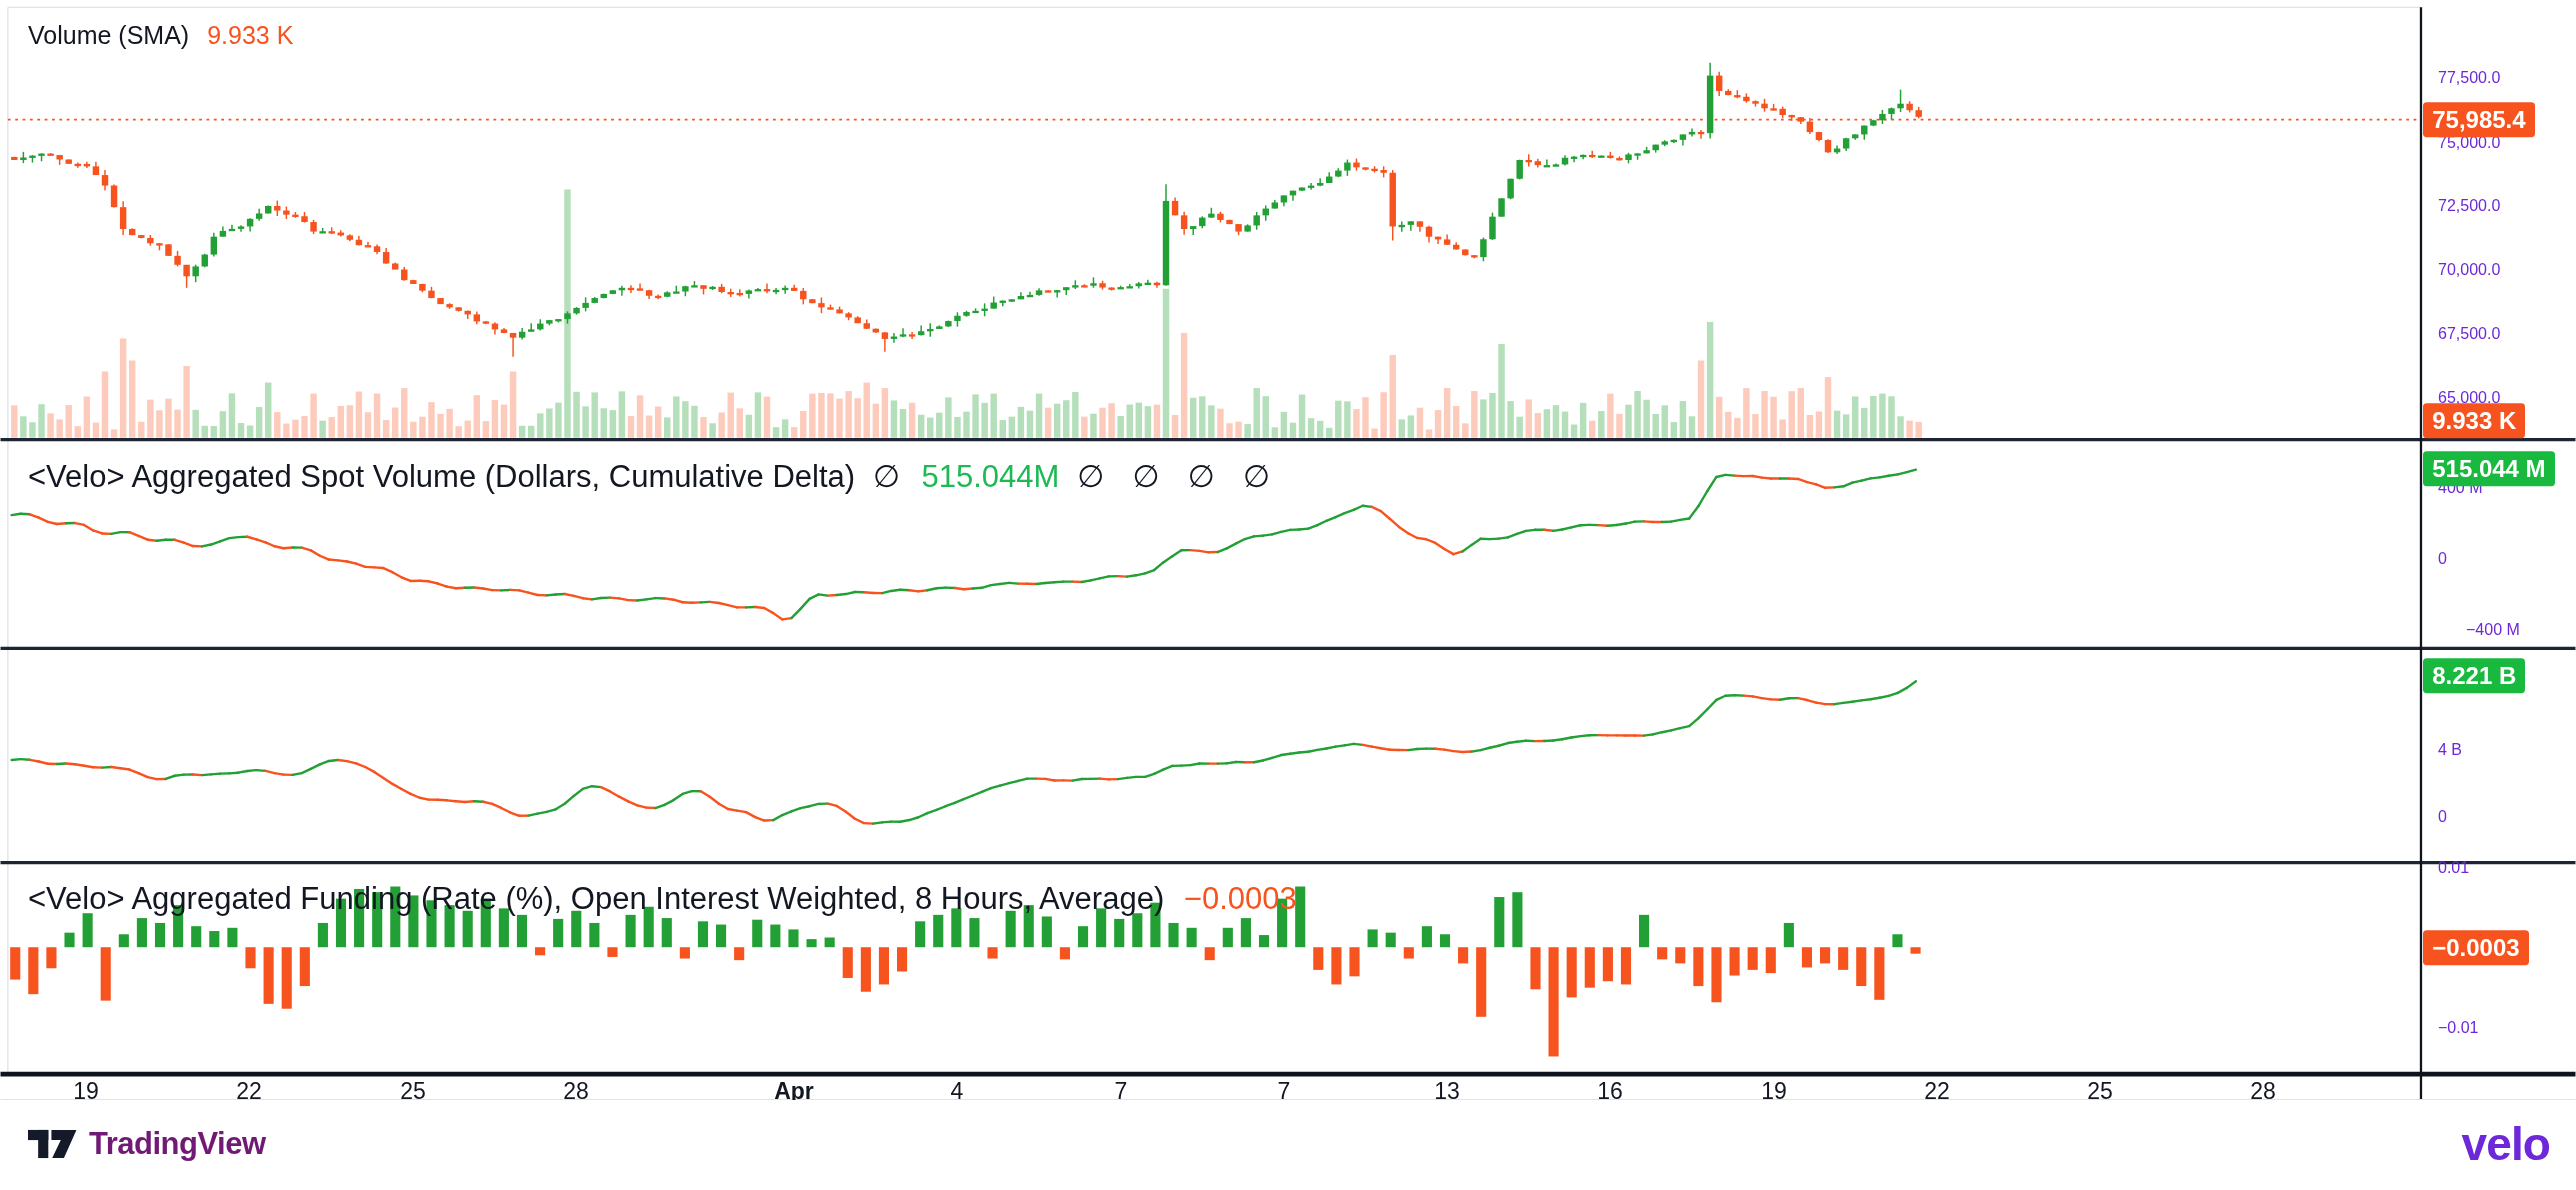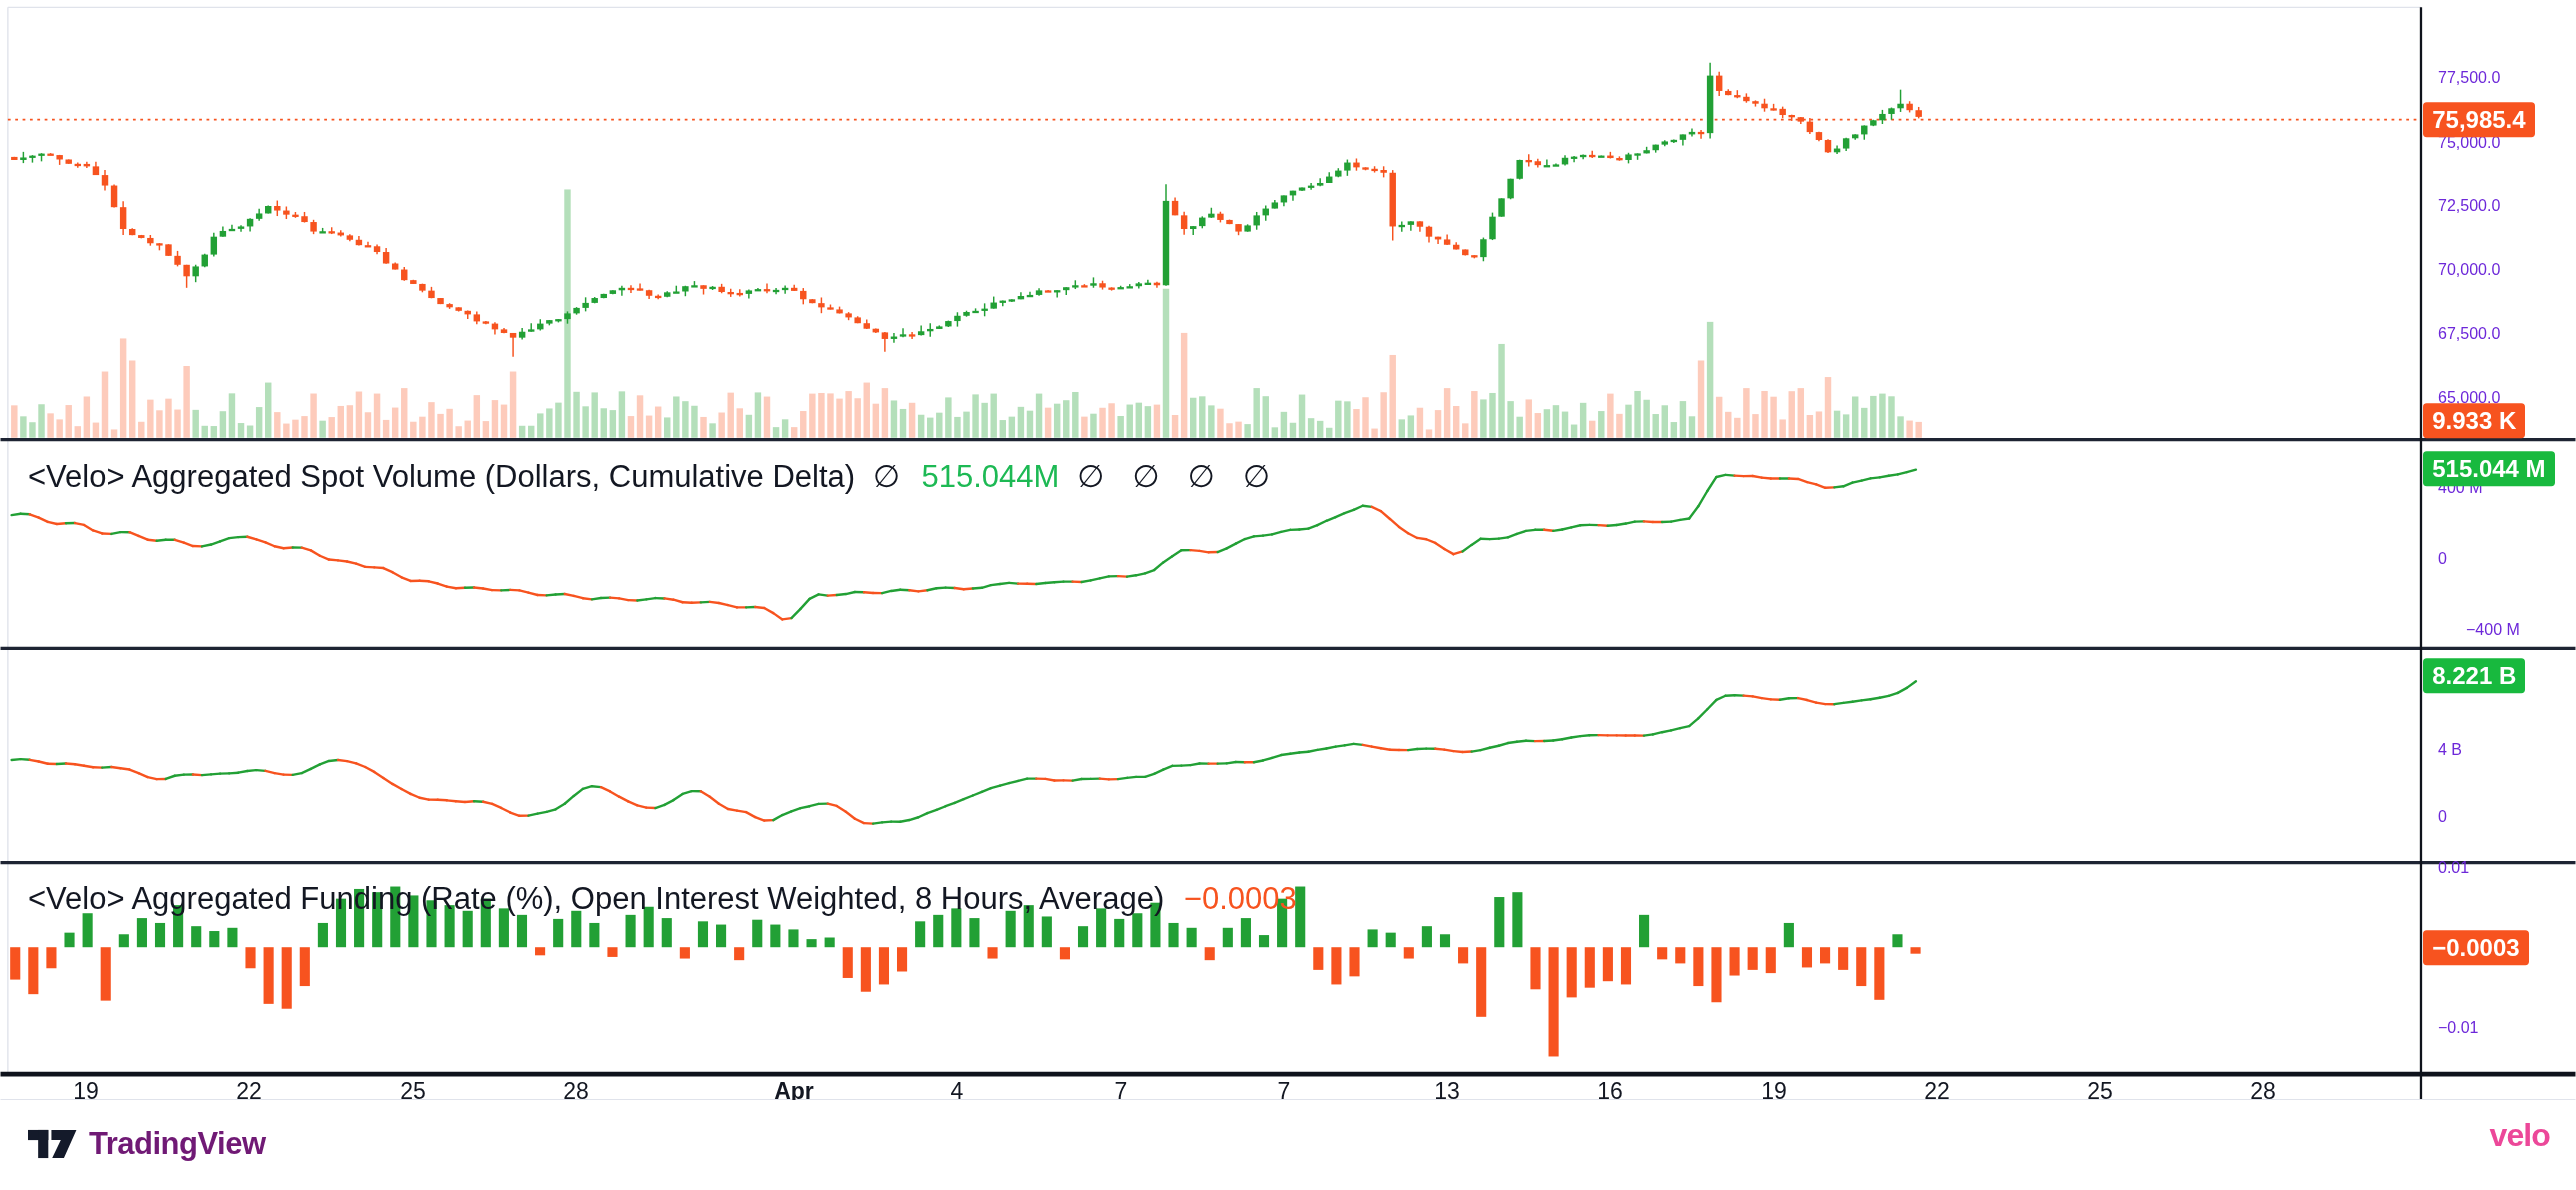--- a/index.html
+++ b/index.html
@@ -18,21 +18,21 @@
   .phi{font-family:"DejaVu Sans",sans-serif;letter-spacing:9.2px;margin-left:9.2px;}
   .pl-val{font-weight:400;margin-left:3.7px;}
   .tick{position:absolute;left:2438px;transform:translateY(-50%);font-size:16px;color:#6d28d9;white-space:nowrap;z-index:4;}
   .badge{position:absolute;left:2423px;transform:translateY(-50%);font-size:24px;font-weight:700;color:#fff;
          padding:3.7px 9.2px;border-radius:3.7px;white-space:nowrap;z-index:6;}
   .tlabel{position:absolute;transform:translateX(-50%);top:1078px;font-size:23px;color:#131722;z-index:4;}
   .tlabel.bold{font-weight:700;}
   .footer{position:absolute;left:0;top:1100px;width:2576px;height:90px;background:#ffffff;z-index:5;}
   .tv-logo{position:absolute;left:28px;top:24px;display:flex;align-items:center;gap:11px;}
   .tv-text{font-size:31px;font-weight:700;color:#701a75;letter-spacing:-0.5px;}
-  .velo-logo{position:absolute;right:26px;top:16.6px;font-size:32px;font-weight:800;color:#ec4899;letter-spacing:-0.9px;}
+  .velo-logo{position:absolute;right:26px;top:16.6px;font-size:46px;font-weight:800;color:#6d28d9;letter-spacing:-0.9px;}
 </style>
 </head>
 <body>
 
 <div class="stage">
   <svg id="chart-svg" width="2576" height="1190" viewBox="0 0 2800 1294">
       <rect x="0" y="0" width="2800" height="1294" fill="#ffffff"></rect>
       <line x1="8" y1="8" x2="2632" y2="8" stroke="#e0e3eb" stroke-width="1.5"></line>
       <line x1="8" y1="8" x2="8" y2="1168" stroke="#e0e3eb" stroke-width="1.5"></line>
       <line x1="8" y1="130" x2="2632" y2="130" stroke="#f7531f" stroke-width="2" stroke-dasharray="3 5"></line>
@@ -1197,20 +1197,24 @@
       <rect x="2076.9" y="1030" width="11" height="7.04" fill="#f7531f"></rect>
       <line x1="0" y1="478" x2="2800" y2="478" stroke="#1e2433" stroke-width="3.5"></line>
       <line x1="0" y1="705" x2="2800" y2="705" stroke="#1e2433" stroke-width="3.5"></line>
       <line x1="0" y1="938" x2="2800" y2="938" stroke="#1e2433" stroke-width="3.5"></line>
       <line x1="0" y1="1168" x2="2800" y2="1168" stroke="#0f131c" stroke-width="5"></line>
       <line x1="2632" y1="8" x2="2632" y2="1196" stroke="#0f131c" stroke-width="2.5"></line>
       <line x1="0" y1="1196" x2="2800" y2="1196" stroke="#e0e3eb" stroke-width="2"></line>
     </svg>
 
   <div class="hdr">
+    <div class="row2">
+      <span>Volume (SMA)</span>
+      <span class="orange" style="margin-left:11px">9.933 K</span>
+    </div>
   </div>
 
   <div class="pane-label" style="top:458px">
     <span>&lt;Velo&gt; Aggregated Spot Volume (Dollars, Cumulative Delta)</span>
     <span class="phi">∅</span>
     <span class="green pl-val">515.044M</span>
     <span class="phi">∅ ∅ ∅ ∅</span>
   </div>
 
 

